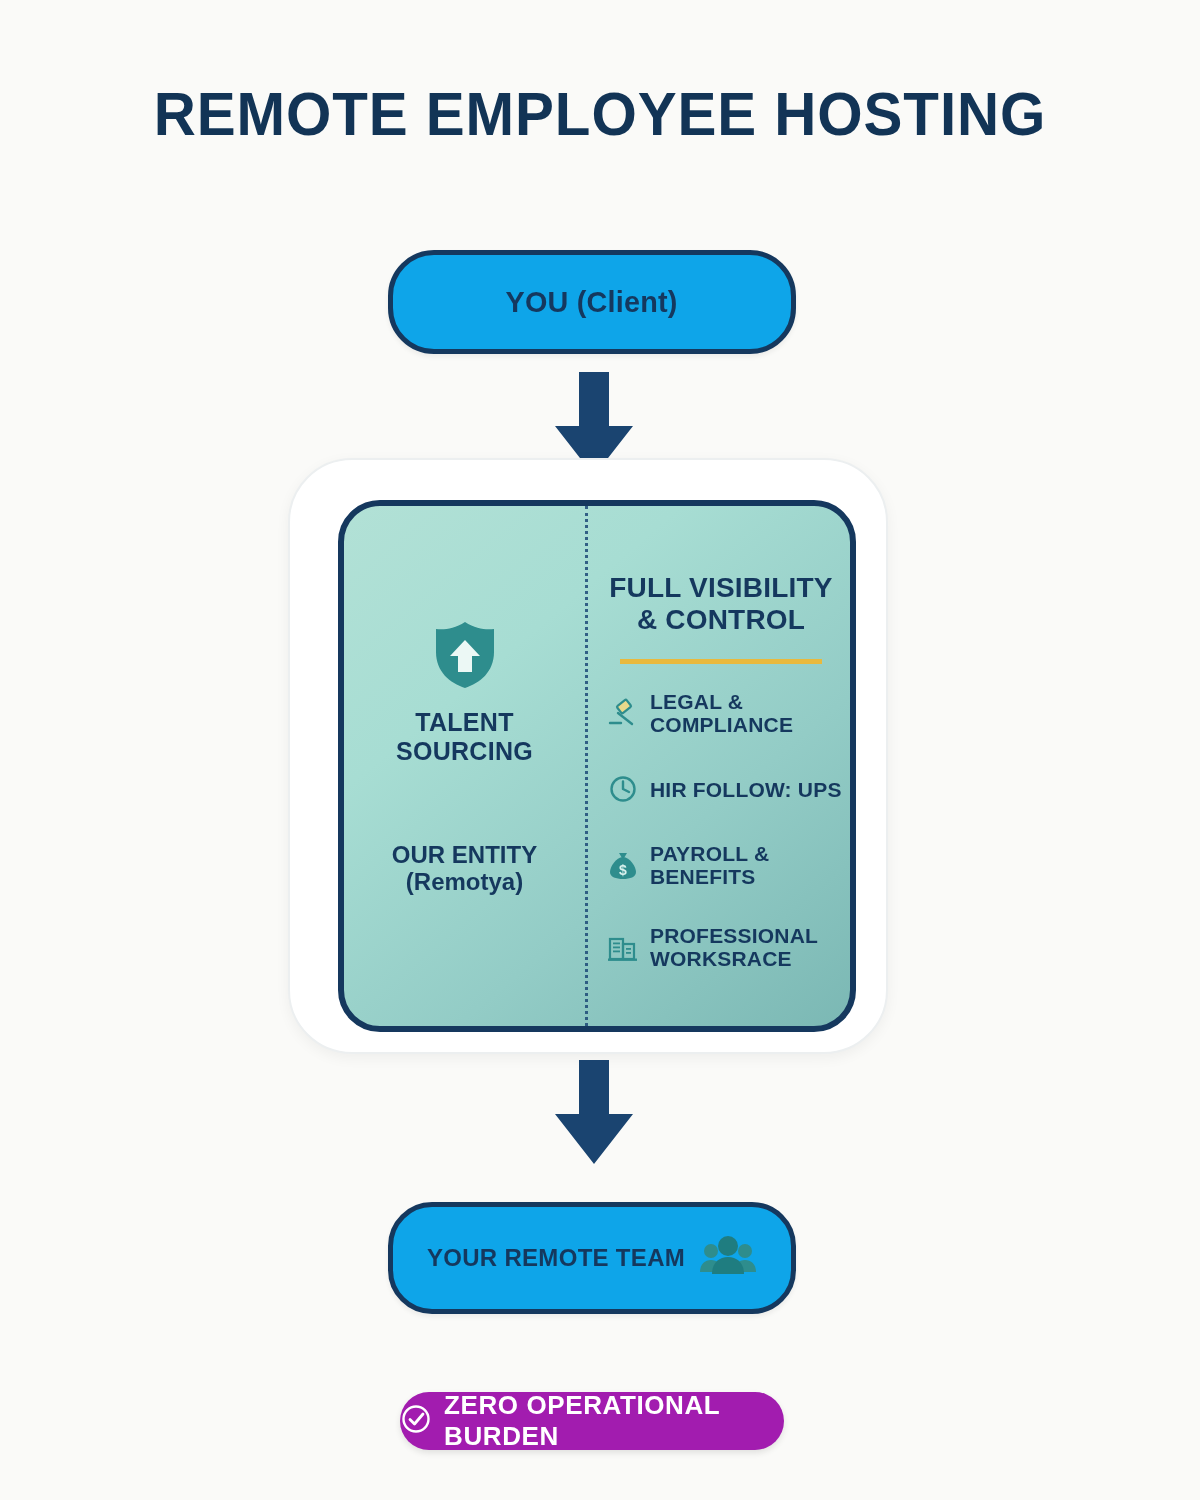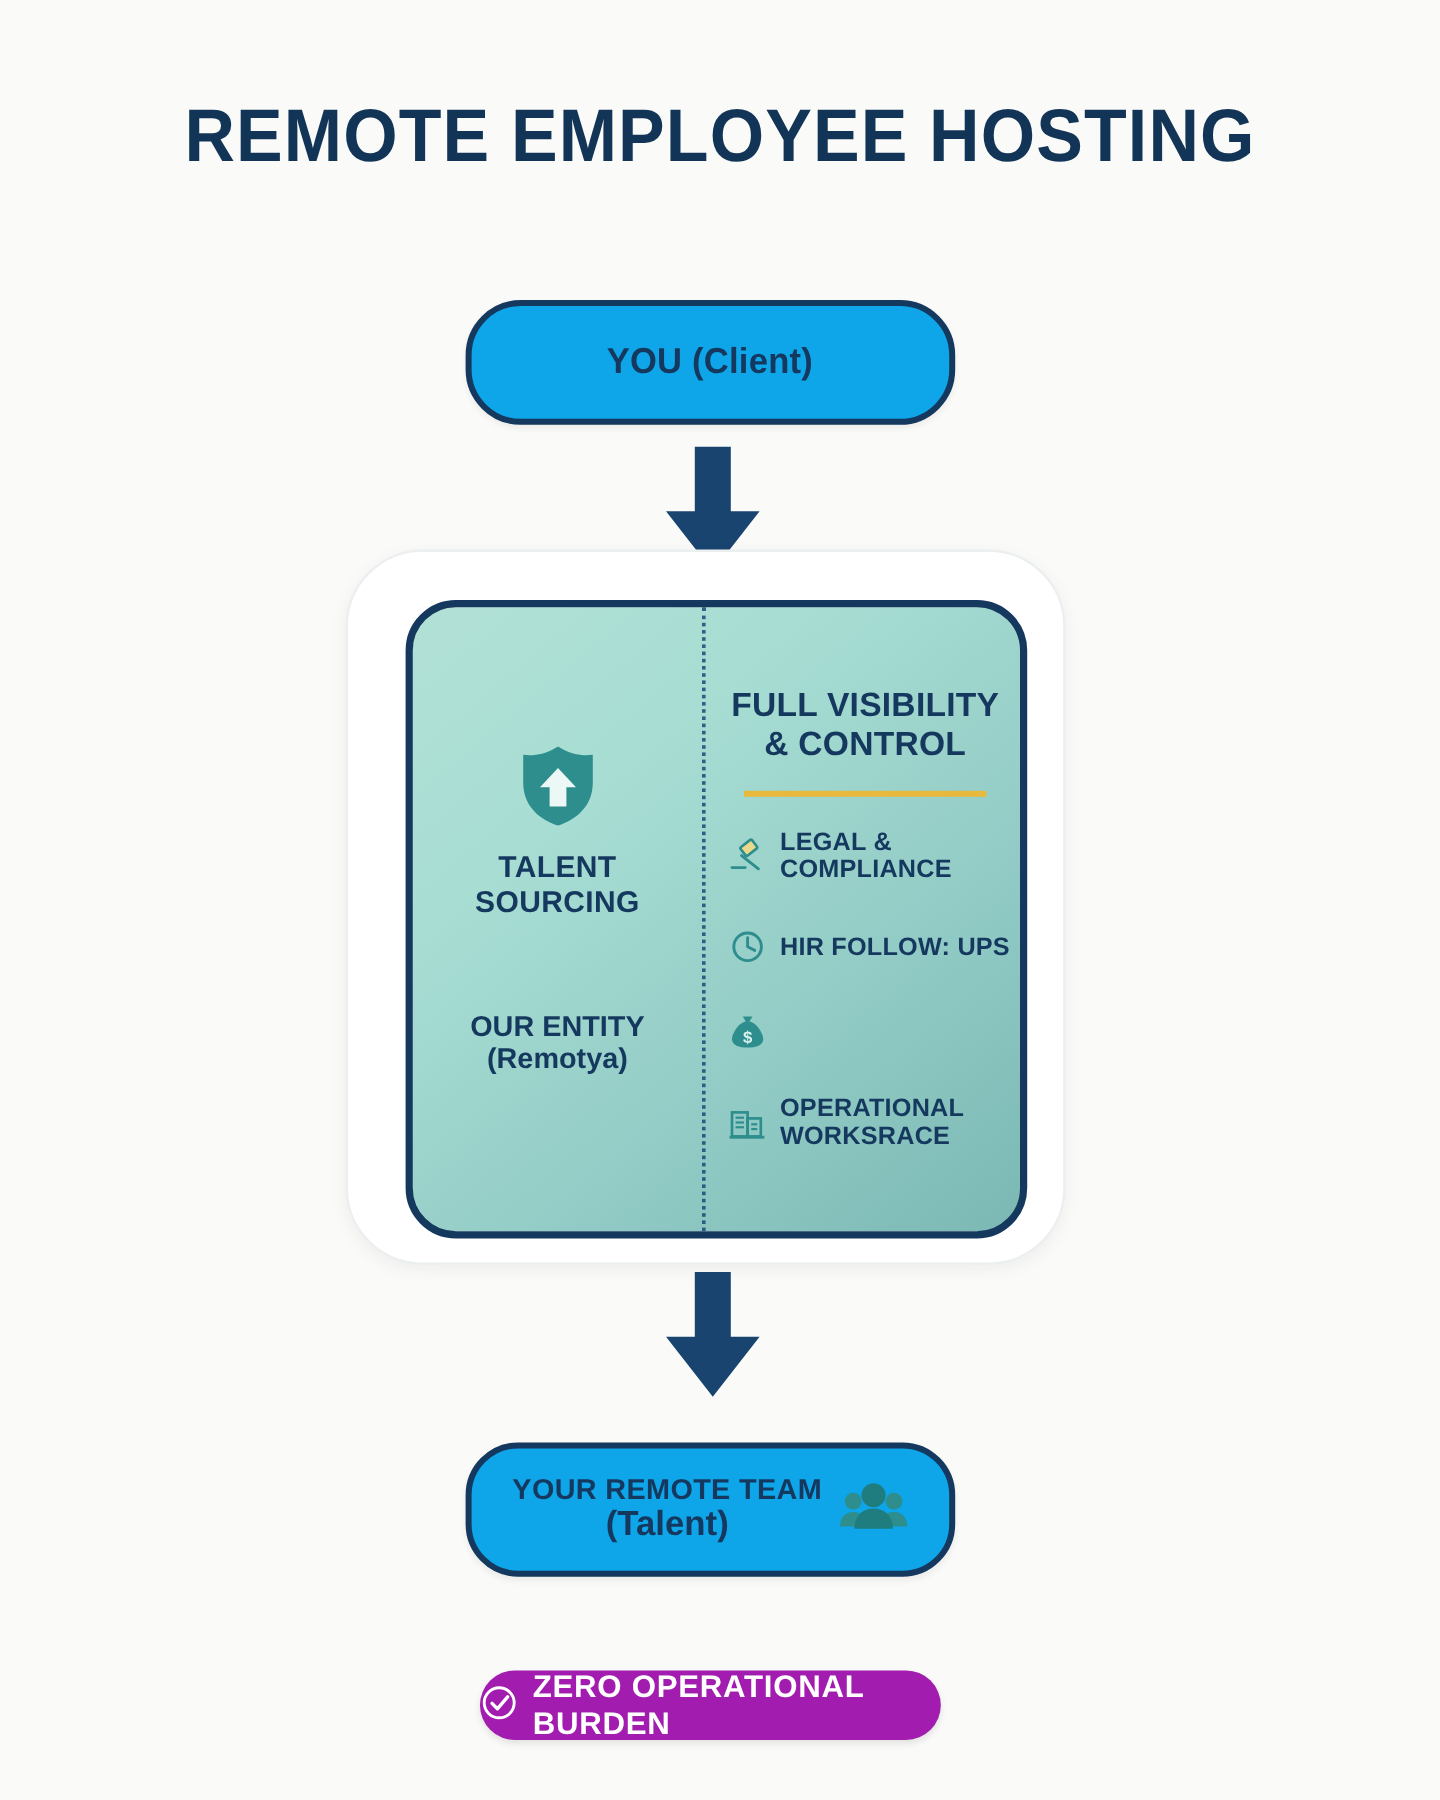--- a/index.html
+++ b/index.html
@@ -336,55 +336,55 @@
       </div>
 
       <div class="feature-item">
         <span class="feature-icon">
           <svg width="30" height="32" viewBox="0 0 30 32">
             <path d="M11 4 L19 4 L16 9 L14 9 Z" fill="#2e8d8d"></path>
             <path d="M15 8 C22 8 28 18 28 23 C28 28 22 30 15 30 C8 30 2 28 2 23 C2 18 8 8 15 8 Z" fill="#2e8d8d"></path>
             <text x="15" y="26" font-family="Liberation Sans, sans-serif" font-size="14" font-weight="bold" fill="#d9f2ee" text-anchor="middle">$</text>
           </svg>
         </span>
+        <span class="feature-label">PAYROLL &amp; BENEFITS</span>
       </div>
 
       <div class="feature-item">
         <span class="feature-icon">
           <svg width="32" height="32" viewBox="0 0 32 32">
             <rect x="3" y="8" width="13" height="20" fill="none" stroke="#2e8d8d" stroke-width="2.2"></rect>
             <rect x="16" y="13" width="11" height="15" fill="none" stroke="#2e8d8d" stroke-width="2.2"></rect>
             <g fill="#2e8d8d">
               <rect x="6" y="11.5" width="7" height="1.8"></rect>
               <rect x="6" y="15.5" width="7" height="1.8"></rect>
               <rect x="6" y="19.5" width="7" height="1.8"></rect>
               <rect x="19" y="17" width="5" height="1.8"></rect>
               <rect x="19" y="21" width="5" height="1.8"></rect>
             </g>
             <rect x="1" y="27.5" width="29" height="2.4" fill="#2e8d8d"></rect>
           </svg>
         </span>
-        <span class="feature-label">OPERATIONAL WORKSRACE</span>
+        <span class="feature-label">PROFESSIONAL WORKSRACE</span>
       </div>
 
     </div>
   </div>
 </div>
 
 <div class="arrow" id="arrow-bot">
   <svg viewBox="0 0 110 110" width="110" height="110">
     <polygon points="40,0 70,0 70,54 94,54 55,104 16,54 40,54" fill="#1a4470"></polygon>
   </svg>
 </div>
 
 <div class="node-box" id="team-box">
   <div class="team-inner">
     <div class="team-text">
       <span class="l1">YOUR REMOTE TEAM</span>
-      <span class="l2">(Talent)</span>
     </div>
     <span>
       <svg width="58" height="44" viewBox="0 0 58 44">
         <circle cx="12" cy="17" r="7" fill="#2e8d8d"></circle>
         <path d="M1 38 C1 30 6 26 12 26 C18 26 23 30 23 38 Z" fill="#2e8d8d"></path>
         <circle cx="46" cy="17" r="7" fill="#2e8d8d"></circle>
         <path d="M35 38 C35 30 40 26 46 26 C52 26 57 30 57 38 Z" fill="#2e8d8d"></path>
         <circle cx="29" cy="12" r="10" fill="#1f7d80"></circle>
         <path d="M13 40 C13 29 20 23 29 23 C38 23 45 29 45 40 Z" fill="#1f7d80"></path>
       </svg>

